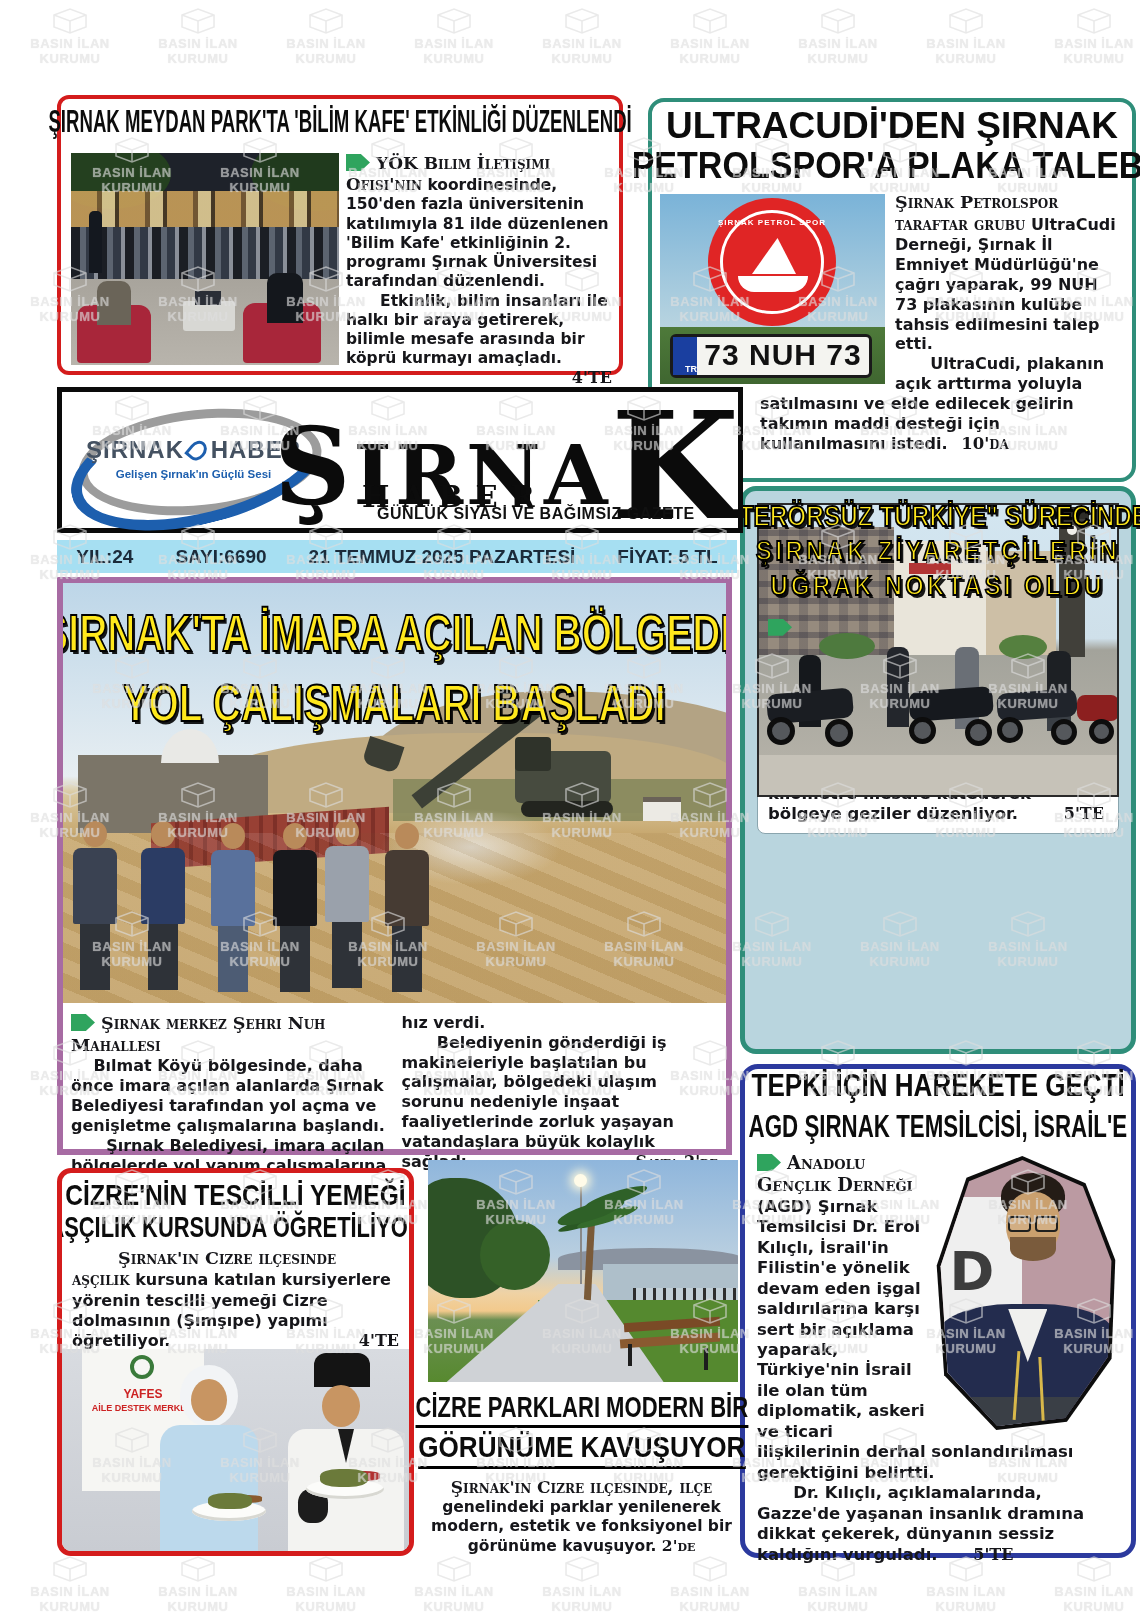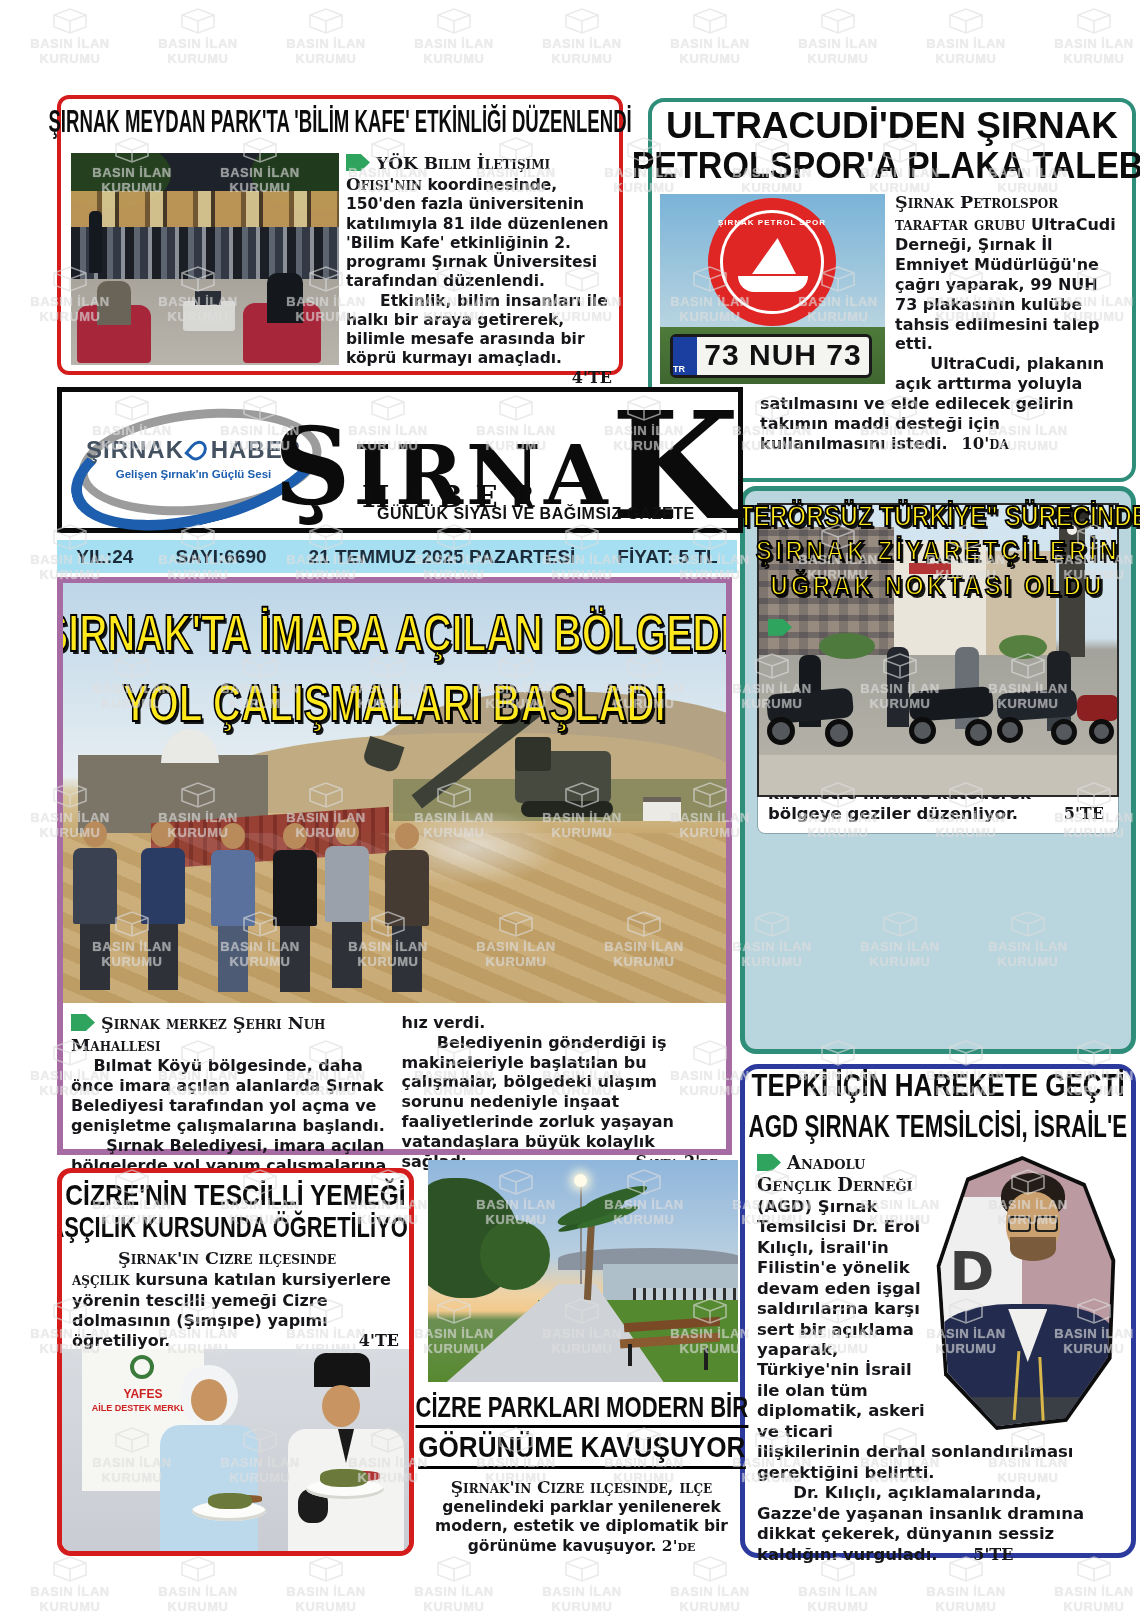--- a/index.html
+++ b/index.html
@@ -105,21 +105,21 @@
     <div class="bt" style="padding:6px 10px 0 8px;font-size:16px;">
 
       <div class="fll" style="width:225px;height:190px;margin:2px 10px 4px 0;background:linear-gradient(#7ab3d8 0%,#b8d4e0 70%,#4e7a3a 70%,#3f6630 100%);">
         <div class="abs circ" style="left:48px;top:4px;width:128px;height:128px;background:#e02525;"></div>
         <div class="abs circ" style="left:60px;top:16px;width:104px;height:104px;border:3px solid #fff;"></div>
         <div class="abs" style="left:48px;top:24px;width:128px;text-align:center;font:700 8px 'Liberation Sans',sans-serif;color:#fff;letter-spacing:1px;">ŞIRNAK PETROL SPOR</div>
         <div class="abs" style="left:92px;top:44px;width:44px;height:36px;background:#fff;clip-path:polygon(0 100%,100% 100%,58% 0);"></div>
         <div class="abs" style="left:78px;top:82px;width:70px;height:16px;background:#fff;border-radius:0 0 26px 26px;"></div>
         <div class="abs" style="left:10px;top:140px;width:202px;height:44px;background:#f4f4f0;border:3px solid #1a1a1a;border-radius:6px;">
           <div class="abs" style="left:0;top:0;width:24px;height:38px;background:#1a3fa0;">
-            <span style="position:absolute;bottom:1px;left:0;width:100%;text-align:left;font:700 9px 'Liberation Sans',sans-serif;color:#fff;">TR</span>
+            <span style="position:absolute;bottom:1px;left:0;width:100%;text-align:right;font:700 9px 'Liberation Sans',sans-serif;color:#fff;">TR</span>
           </div>
           <div class="abs" style="left:24px;top:1px;width:172px;text-align:center;font:700 30px 'Liberation Sans',sans-serif;letter-spacing:1px;color:#111;">73 NUH 73</div>
         </div>
       </div>
       <p><span class="sc" style="font-size:17.5px;">Şırnak Petrolspor taraftar grubu</span>
          <span>UltraCudi Derneği, Şırnak İl Emniyet Müdürlüğü'ne çağrı yaparak, 99 NUH 73 plakasının kulübe tahsis edilmesini talep etti.</span></p>
       <p class="ind" style="margin-left:100px;"><span>UltraCudi, plakanın açık arttırma yoluyla satılmasını ve elde edilecek gelirin takımın maddi desteği için kullanılmasını istedi.</span>
          <span class="ref" style="float:none;font-size:16.5px;">10'da</span></p>
     </div>
   </div>
@@ -355,21 +355,21 @@
   </div>
   <div class="abs" style="left:425px;top:1392px;width:313px;z-index:2;">
     <div class="hl" style="font-size:29px;">
       <span style="--sx:.76;border-bottom:3px solid #000;padding-bottom:2px;">CİZRE PARKLARI MODERN BİR</span>
     </div>
     <div class="hl" style="font-size:29px;margin-top:4px;">
       <span style="--sx:.9;border-bottom:3px solid #000;padding-bottom:2px;">GÖRÜNÜME KAVUŞUYOR</span>
     </div>
     <div class="bt" style="margin-top:8px;font-size:15.5px;text-align:center;">
       <p><span class="sc" style="font-size:17px;">Şırnak'ın Cizre ilçesinde, ilçe</span>
-         <span>genelindeki parklar yenilenerek modern, estetik ve diplomatik bir görünüme kavuşuyor.</span>
+         <span>genelindeki parklar yenilenerek modern, estetik ve fonksiyonel bir görünüme kavuşuyor.</span>
          <span class="sc" style="font-size:15.5px;">2'de</span></p>
     </div>
   </div>
 
   <div id="wm-layer">
       <div class="wm" style="left: 8px; top: 6px;">
         <svg viewBox="0 0 44 30" width="44" height="30">
           <g fill="none" stroke="#dedede" stroke-width="1.6">
             <path d="M6 9 L22 3 L38 9 L38 21 L22 27 L6 21 Z"></path>
             <path d="M6 9 L22 15 L38 9"></path>

